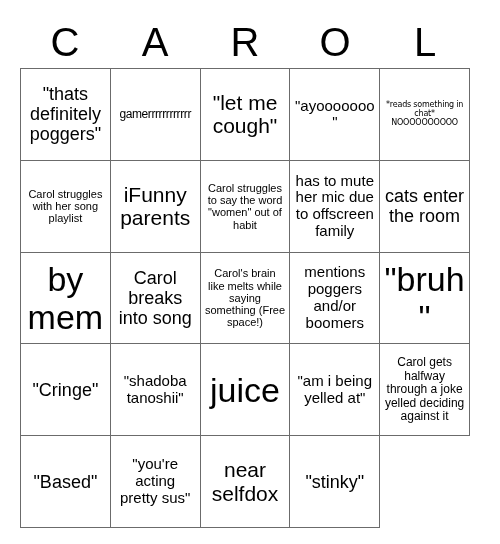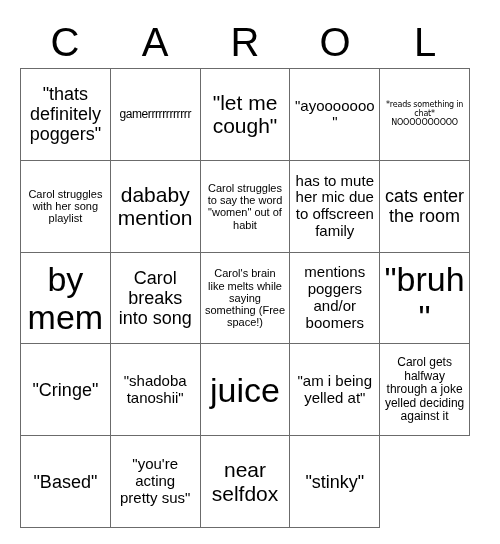--- a/index.html
+++ b/index.html
@@ -116,21 +116,21 @@
         <span class="txt">"ayooooooo"</span>
       </div>
       <div class="cell fs-xxs rounded">
         <span class="txt">*reads something in chat*
 NOOOOOOOOOO</span>
       </div>
       <div class="cell fs-sm">
         <span class="txt">Carol struggles with her song playlist</span>
       </div>
       <div class="cell fs-xl">
-        <span class="txt">dababy mention</span>
+        <span class="txt">iFunny parents</span>
       </div>
       <div class="cell fs-sm">
         <span class="txt">Carol struggles to say the word "women" out of habit</span>
       </div>
       <div class="cell fs-md">
         <span class="txt">has to mute her mic due to offscreen family</span>
       </div>
       <div class="cell fs-lg">
         <span class="txt">cats enter the room</span>
       </div>

